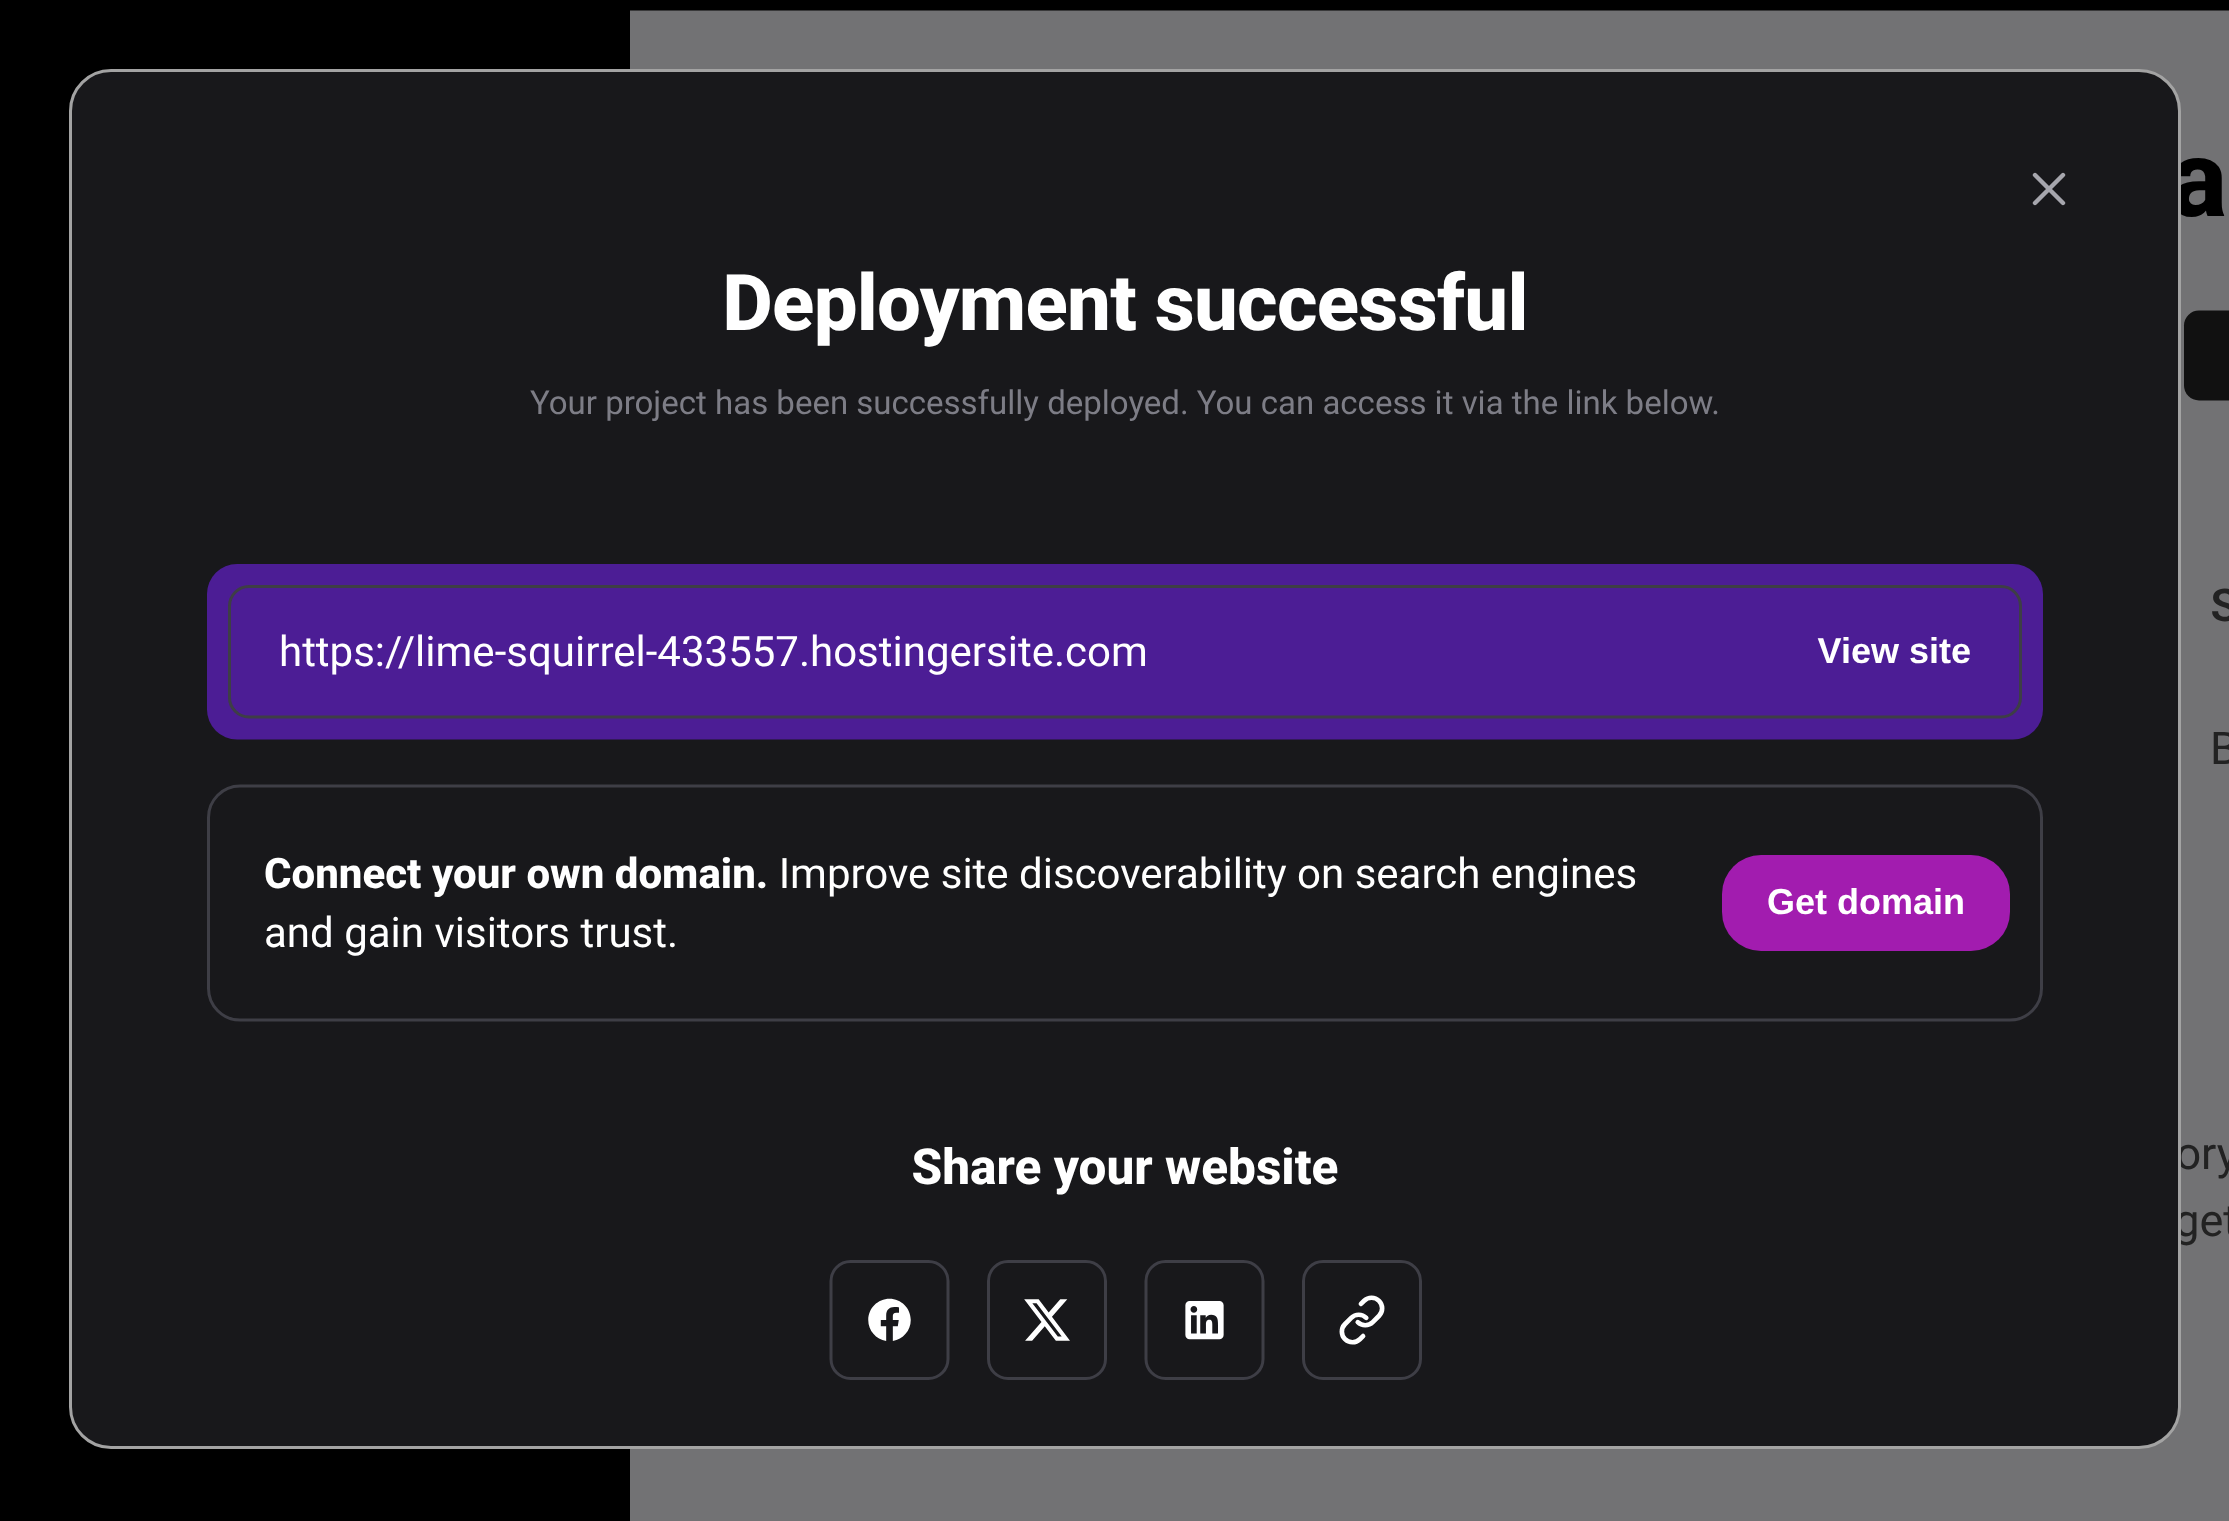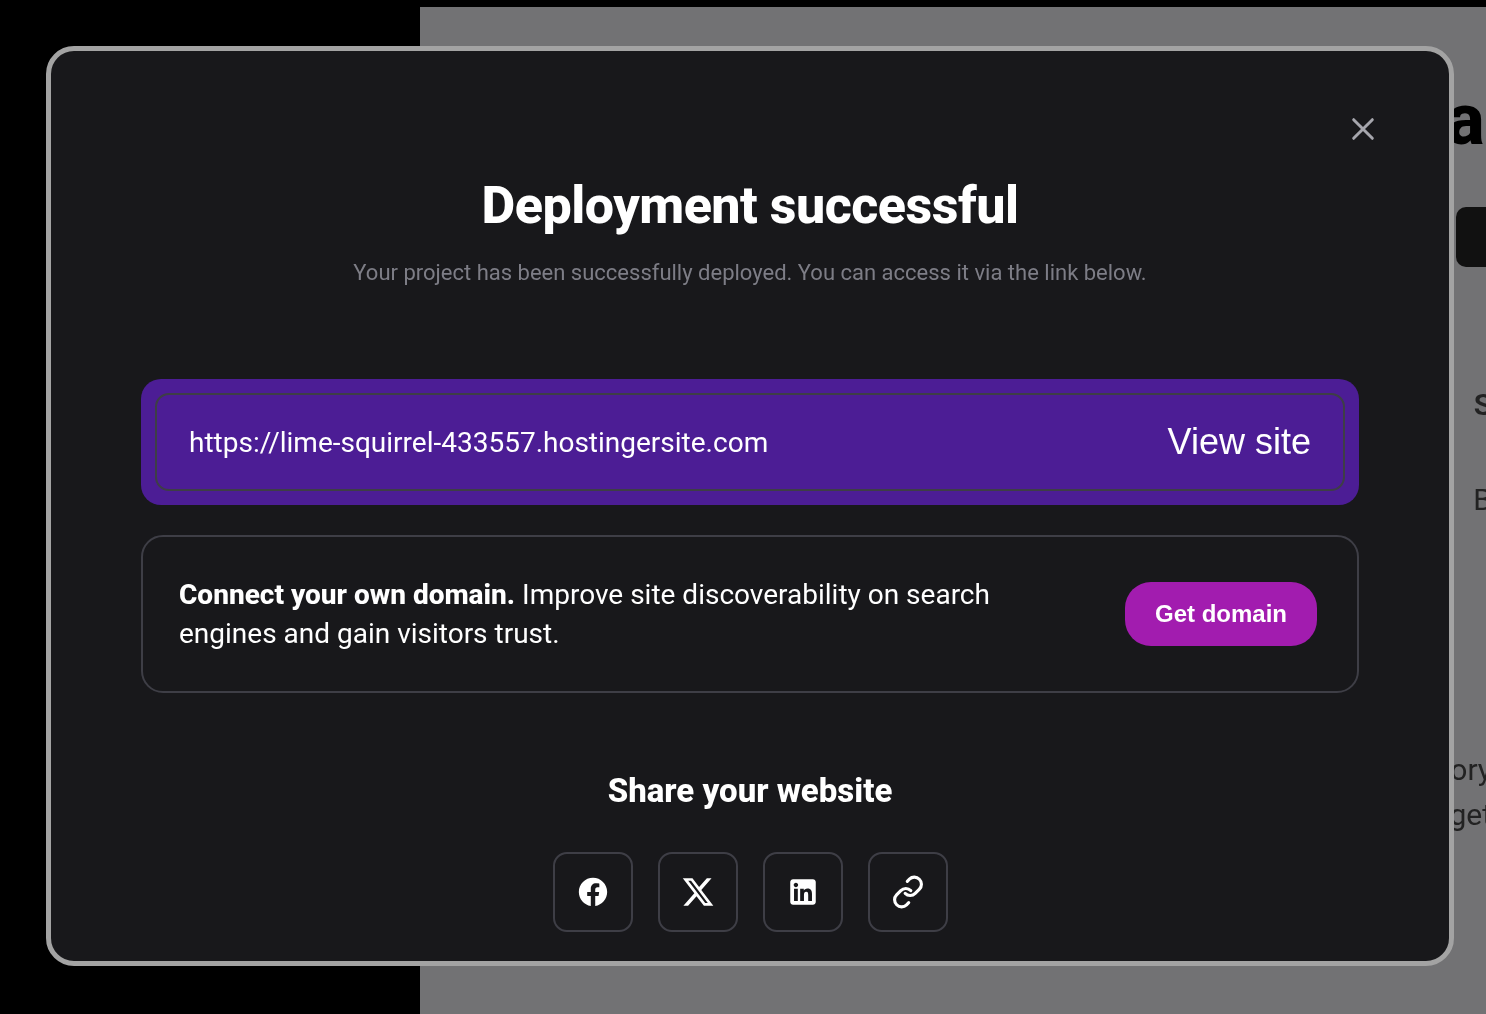--- a/index.html
+++ b/index.html
@@ -76,21 +76,21 @@
   }
 
   
   .modal {
     position: absolute;
     top: 46px;
     left: 46px;
     width: 1408px;
     height: 920px;
     background: #18181b;
-    border: 5px solid #a3a3a3;
+    border: 2px solid #a3a3a3;
     border-radius: 28px;
     z-index: 10;
     padding: 62px 90px 60px 90px;
     display: flex;
     flex-direction: column;
   }
   .close-btn {
     position: absolute;
     top: 50px;
     right: 58px;
@@ -143,34 +143,34 @@
   .url-text {
     color: #fff;
     font-size: 28px;
     font-weight: 400;
     white-space: nowrap;
     overflow: hidden;
     text-overflow: ellipsis;
   }
   .view-site {
     color: #fff;
-    font-size: 36px;
-    font-weight: 400;
+    font-size: 24px;
+    font-weight: 700;
     background: transparent;
     border: none;
     cursor: pointer;
     white-space: nowrap;
     padding-left: 20px;
   }
 
   .domain-card {
     margin-top: 30px;
     border: 2px solid #3e3e46;
     border-radius: 22px;
-    padding: 38px 40px 38px 36px;
+    padding: 38px 20px 38px 36px;
     display: flex;
     align-items: center;
     justify-content: flex-end;
     gap: 44px;
   }
   .domain-text {
     color: #fff;
     font-size: 28px;
     font-weight: 400;
     line-height: 1.4;

